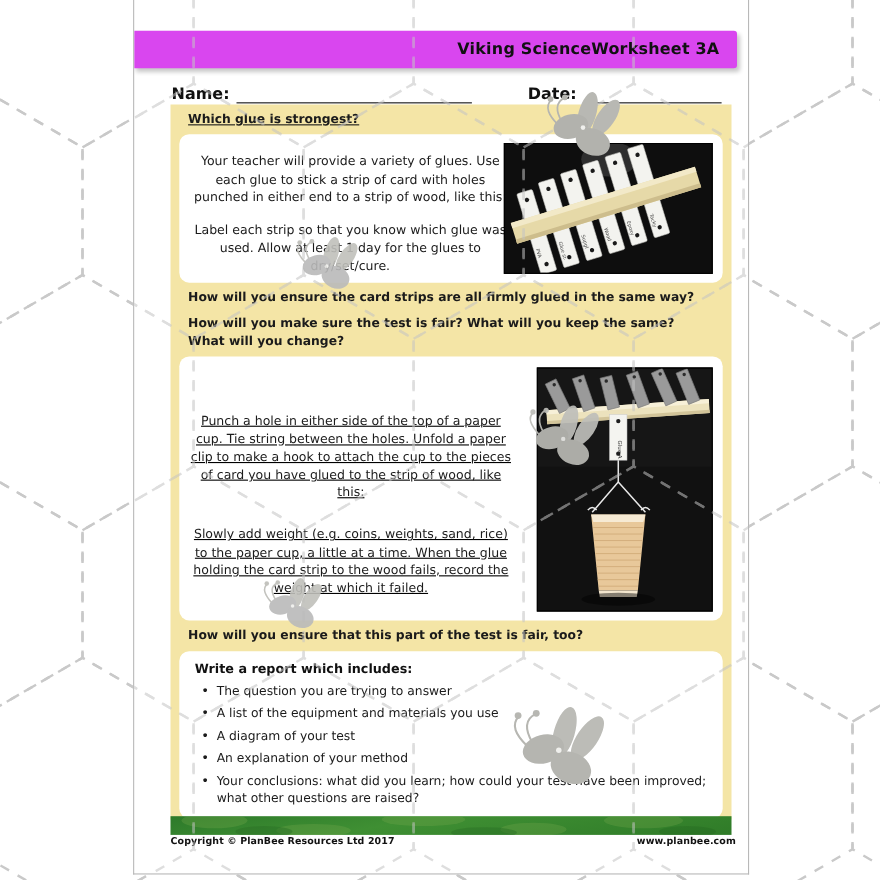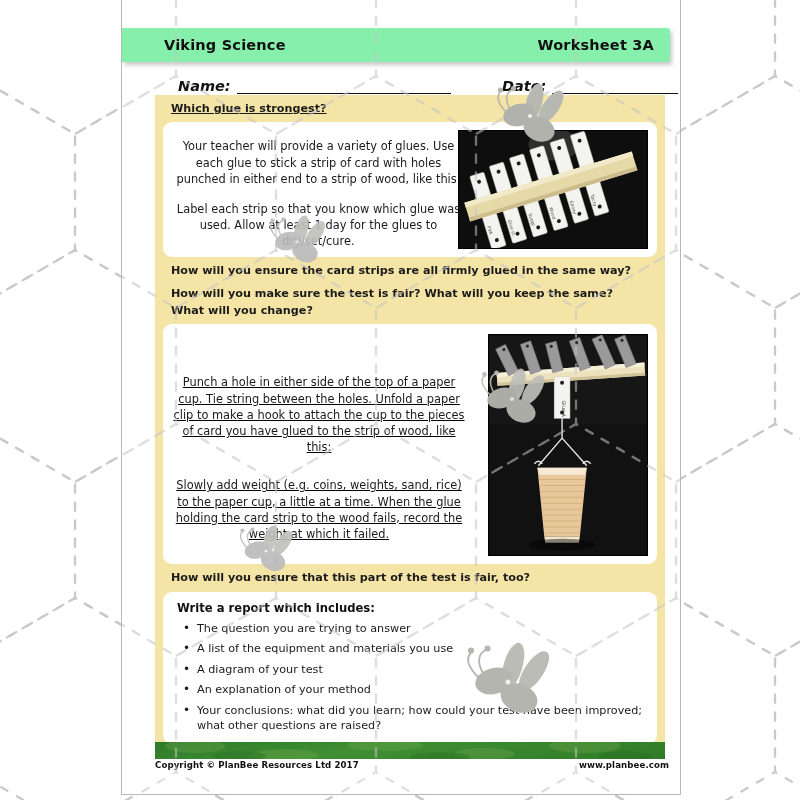--- a/index.html
+++ b/index.html
@@ -60,50 +60,49 @@
     opacity: .55;
   }
 
   
   .header-card {
     position: absolute;
     left: 0px;
     top: 28px;
     width: 548px;
     height: 34px;
-    background: #86efac;
+    background: #d946ef;
     border-radius: 0 3px 3px 0;
     box-shadow: 2px 3px 4px rgba(0,0,0,0.22);
     z-index: 10;
     display: flex;
     align-items: center;
-    justify-content: space-between;
+    justify-content: flex-end;
     padding: 0 16px 0 42px;
     box-sizing: border-box;
   }
   .hdr-text {
     font-family: "DejaVu Sans", sans-serif;
     font-weight: bold;
     font-size: 14.5px;
     color: #111111;
     letter-spacing: .2px;
     white-space: nowrap;
   }
 
   
   .namedate {
     position: absolute;
-    left: 56px;
+    left: 34px;
     top: 70px;
     width: 500px;
     height: 24px;
     z-index: 12;
     display: flex;
     align-items: flex-end;
-    font-style: italic;
   }
   .nd-label {
     font-family: "DejaVu Sans", sans-serif;
     font-weight: bold;
     font-size: 14.5px;
     color: #111111;
     white-space: nowrap;
     line-height: 1;
     padding-bottom: 1px;
   }

